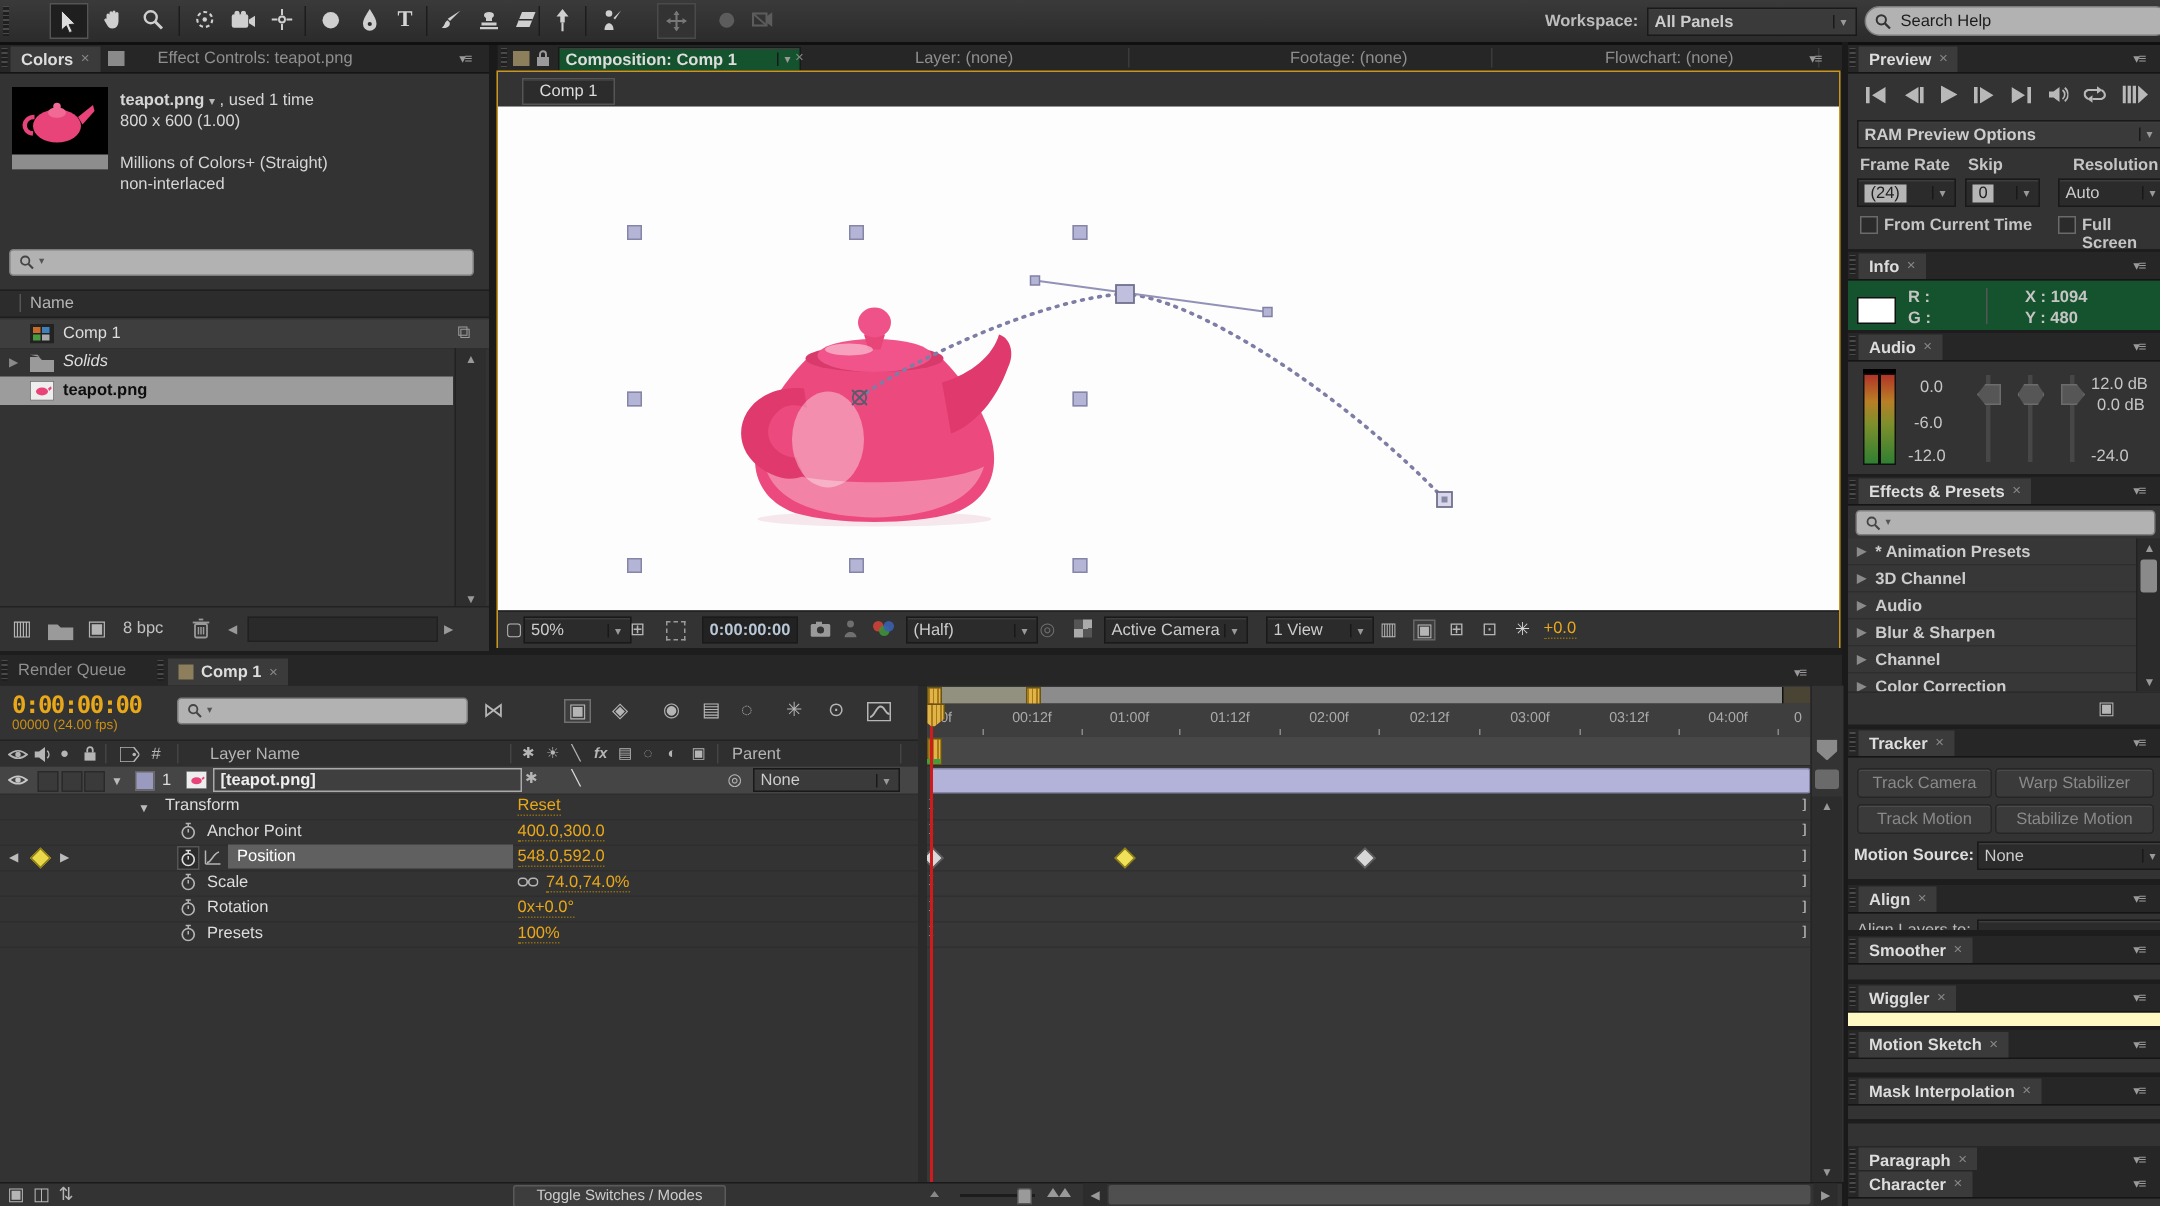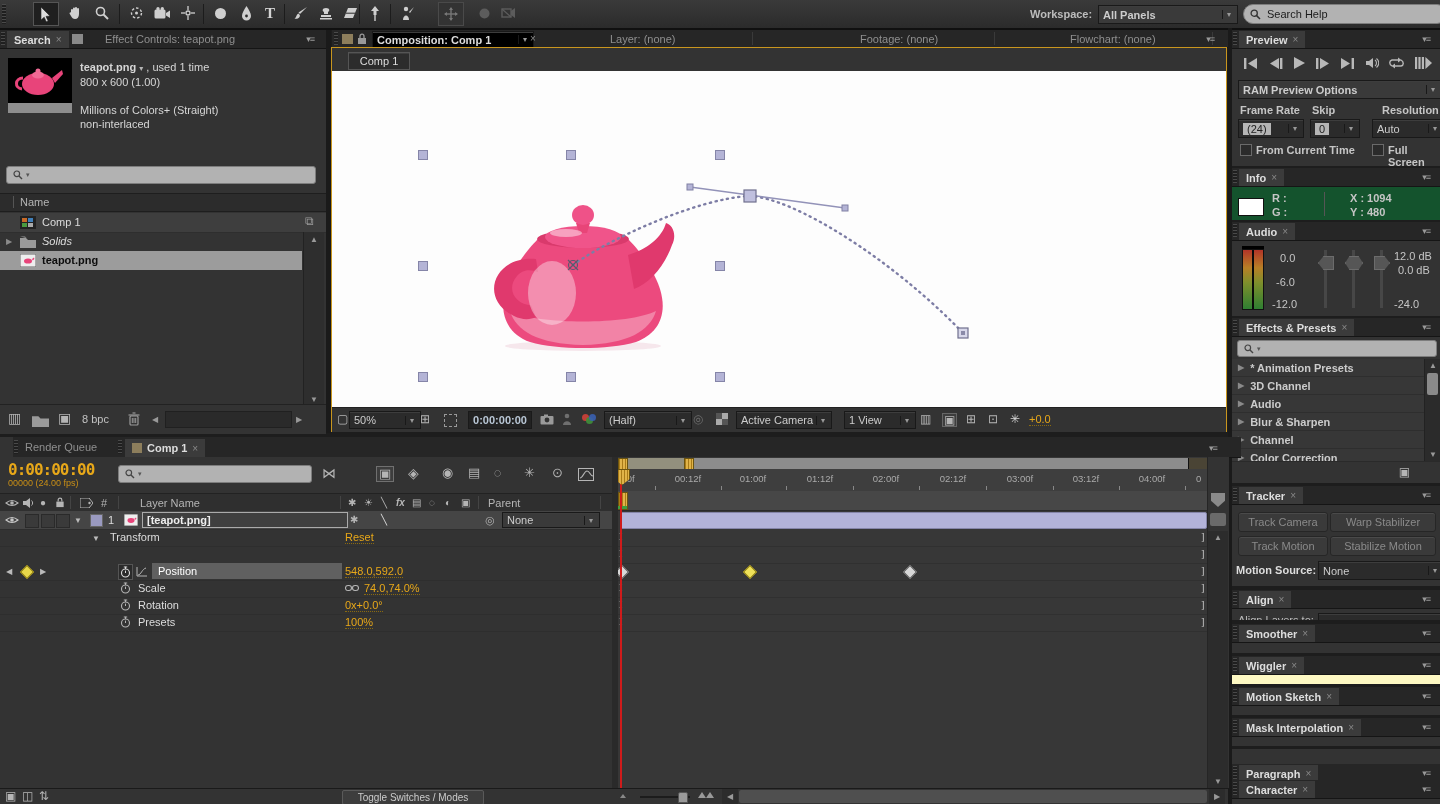--- a/index.html
+++ b/index.html
@@ -165,21 +165,21 @@
           <line x1="6.6" y1="6.6" x2="10" y2="10" stroke="#333" stroke-width="1.5"></line>
         </svg>
       <span style="color:#1c1c1c;">Search Help</span>
     </div>
   </div>
 
   <div class="ab" style="left:0;top:30px;width:326px;height:403px;background:#333;">
     <div class="ab tabbar" style="left:0;top:0;width:326px;height:18px;">
       <div class="ab grip" style="left:1px;top:2px;height:13px;"></div>
       <div class="ptab ab" style="left:7px;top:1px;">
-        <span>Search</span>
+        <span>Colors</span>
           <span class="x">×</span>
       </div>
       <span class="ab" style="left:72px;top:4px;width:11px;height:10px;background:#8a8a8a;"></span>
       <span class="ab tabtxt" style="left:105px;top:3px;">Effect Controls: teapot.png</span>
       <span class="ab pmenu" style="right:12px;top:4px;">▾≡</span>
     </div>
 
     <div class="ab" style="left:8px;top:28px;width:64px;height:55px;background:#000;">
       <svg width="64" height="45" viewBox="0 0 64 45">
           <ellipse cx="30" cy="26" rx="16" ry="11" fill="#e8447a"></ellipse>
@@ -268,21 +268,21 @@
 
   <div class="ab" style="left:326px;top:30px;width:5px;height:403px;background:#1a1a1a;"></div>
 
   <div class="ab tabbar" style="left:332px;top:30px;width:896px;height:17px;">
     <div class="ab grip" style="left:2px;top:2px;height:13px;"></div>
     <span class="ab" style="left:10px;top:4px;width:11px;height:10px;background:#8d7e5c;"></span>
     <svg width="10" height="12" viewBox="0 0 10 12" style="position:absolute;left:25px;top:3px;">
         <rect x="1" y="5" width="8" height="6" fill="#9a9a9a"></rect>
         <path d="M3,5 V3.2 a2,2 0 0 1 4,0 V5" fill="none" stroke="#9a9a9a" stroke-width="1.3"></path>
       </svg>
-    <div class="dd" style="left:40px;top:1px;width:152px;height:15px;background:#000000;">
+    <div class="dd" style="left:40px;top:1px;width:152px;height:15px;background:#14532d;">
       <span style="font-weight:bold;color:#ddd;">Composition: Comp 1</span>
       <span class="dda">▾</span>
     </div>
     <span class="ab" style="left:198px;top:3px;color:#888;font-size:10px;">×</span>
     <span class="ab tabtxt" style="left:278px;top:3px;">Layer: (none)</span>
     <div class="ab sep-v" style="left:420px;top:2px;height:13px;background:#3a3a3a;"></div>
     <span class="ab tabtxt" style="left:528px;top:3px;">Footage: (none)</span>
     <div class="ab sep-v" style="left:662px;top:2px;height:13px;background:#3a3a3a;"></div>
     <span class="ab tabtxt" style="left:738px;top:3px;">Flowchart: (none)</span>
     <div class="ab sep-v" style="left:880px;top:2px;height:13px;background:#3a3a3a;"></div>
@@ -654,21 +654,21 @@
       <div class="ptab ab" style="left:7px;top:1px;">
           <span>Character</span>
           <span class="x">×</span>
         </div>
       <span class="ab pmenu" style="right:10px;top:4px;">▾≡</span>
     </div>
   </div>
 
   <div class="ab" style="left:0;top:437px;width:1228px;height:367px;background:#333;">
 
-    <div class="ab tabbar" style="left:13px;top:0;width:1228px;height:20px;text-align:center;">
+    <div class="ab tabbar" style="left:0;top:0;width:1228px;height:20px;text-align:center;">
       <div class="ab grip" style="left:1px;top:3px;height:14px;"></div>
       <span class="ab tabtxt" style="left:12px;top:4px;">Render Queue</span>
       <div class="ab grip" style="left:105px;top:3px;height:14px;"></div>
       <div class="ptab ab" style="left:112px;top:2px;height:18px;">
         <span style="width:10px;height:10px;background:#8d7e5c;margin-right:5px;display:inline-block;"></span>
         <span>Comp 1</span>
           <span class="x">×</span>
       </div>
       <span class="ab pmenu" style="left:1196px;top:6px;">▾≡</span>
     </div>
@@ -758,20 +758,30 @@
       <div class="dd" style="left:502px;top:1px;width:88px;height:14px;background:#3a3a3a;">
         <span>None</span>
           <span class="dda">▾</span>
       </div>
     </div>
 
     <div class="ab" style="left:0;top:92px;width:612px;height:17px;border-bottom:1px solid #2e2e2e;">
       <span class="ab icn" style="left:92px;top:4px;font-size:8px;color:#bbb;">▼</span>
       <span class="ab" style="left:110px;top:2px;color:#ddd;">Transform</span>
       <span class="ab val" style="left:345px;top:2px;">Reset</span>
+    </div>
+    <div class="ab" style="left:0;top:109px;width:612px;height:17px;border-bottom:1px solid #2e2e2e;">
+      <svg width="11" height="12" viewBox="0 0 11 12" style="position:absolute;left:120px;top:2px;cursor:pointer;">
+          <circle cx="5.5" cy="7" r="4" fill="none" stroke="#b5b5b5" stroke-width="1.1"></circle>
+          <line x1="5.5" y1="3" x2="5.5" y2="0.8" stroke="#b5b5b5"></line>
+          <line x1="3.8" y1="1" x2="7.2" y2="1" stroke="#b5b5b5"></line>
+          <line x1="5.5" y1="7" x2="5.5" y2="4.6" stroke="#b5b5b5"></line>
+        </svg>
+      <span class="ab" style="left:138px;top:2px;color:#ddd;">Anchor Point</span>
+      <span class="ab val" style="left:345px;top:2px;">400.0,300.0</span>
     </div>
     <div class="ab" style="left:0;top:126px;width:612px;height:17px;border-bottom:1px solid #2e2e2e;">
       <span class="ab icn" style="left:6px;top:3px;font-size:8px;transform:scaleX(-1);color:#bbb;">▶</span>
       <span class="ab" style="left:22px;top:4px;width:8px;height:8px;transform:rotate(45deg);background:#e8d84a;border:1px solid #8a7a10;"></span>
       <span class="ab icn" style="left:40px;top:3px;font-size:8px;color:#bbb;">▶</span>
       <svg width="13" height="14" viewBox="0 0 13 14" style="position:absolute;left:118px;top:1px;background:#2b2b2b;border:1px solid #555;cursor:pointer;">
           <circle cx="6.5" cy="8" r="4" fill="none" stroke="#ddd" stroke-width="1.1"></circle>
           <line x1="6.5" y1="4" x2="6.5" y2="1.8" stroke="#ddd"></line>
           <line x1="4.8" y1="2" x2="8.2" y2="2" stroke="#ddd"></line>
           <line x1="6.5" y1="8" x2="6.5" y2="5.6" stroke="#ddd"></line>

